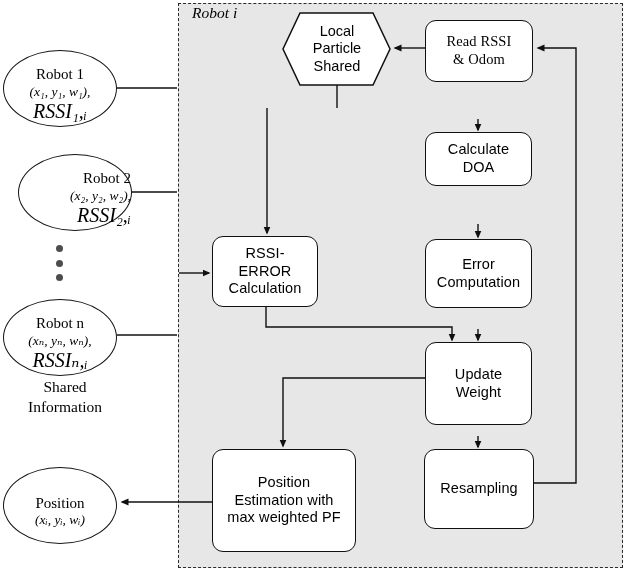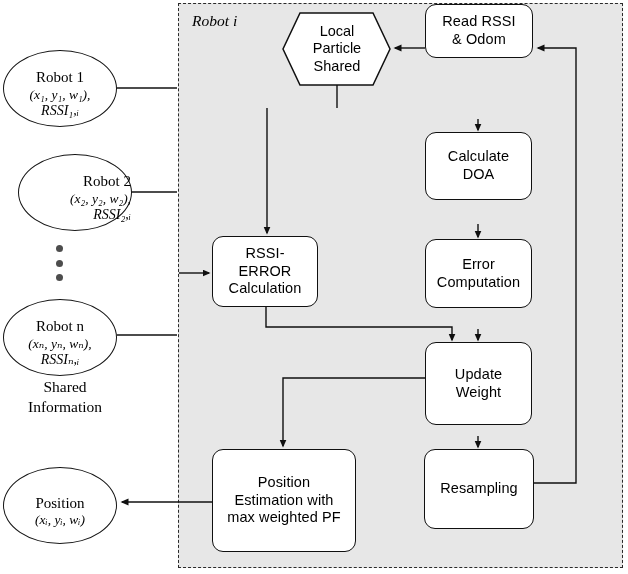--- a/index.html
+++ b/index.html
@@ -6,21 +6,21 @@
   #canvas{
     position:relative;width:628px;height:574px;background:#ffffff;
     font-family:"Liberation Sans",sans-serif;color:#000;overflow:hidden;
   }
   
   #panel{
     position:absolute;left:178px;top:3px;width:445px;height:565px;
     background:#e7e7e7;border:1.5px dashed #2a2a2a;box-sizing:border-box;
   }
   .panel-label{
-    position:absolute;left:192px;top:12px;
+    position:absolute;left:192px;top:4px;
     font-family:"Liberation Serif","DejaVu Serif",serif;
     font-style:italic;font-size:15.5px;z-index:3;
   }
   
   svg.wires{position:absolute;left:0;top:0;z-index:1;}
   
   .node{
     position:absolute;background:#ffffff;border:1.5px solid #101010;
     border-radius:11px;box-sizing:border-box;z-index:2;
     display:flex;align-items:center;justify-content:center;
@@ -33,21 +33,21 @@
   }
   
   .ellipse{
     position:absolute;width:114px;height:77px;background:#ffffff;
     border:1.4px solid #151515;border-radius:50%;box-sizing:border-box;z-index:2;
     display:flex;flex-direction:column;align-items:center;justify-content:center;
     font-family:"Liberation Serif","DejaVu Serif",serif;line-height:1.18;
   }
   .ellipse .e-title{font-size:15px;margin-top:12px;}
   .ellipse .e-state{font-size:13.5px;font-style:italic;}
-  .ellipse .e-rssi{font-size:14px;font-style:italic;}
+  .ellipse .e-rssi{font-size:20px;font-style:italic;}
   .shared-label{
     position:absolute;left:9px;top:377px;width:112px;text-align:center;z-index:2;
     font-family:"Liberation Serif","DejaVu Serif",serif;font-size:15.5px;
     line-height:1.3;white-space:pre-line;
   }
   .dot{position:absolute;width:7px;height:7px;border-radius:50%;background:#4d4d4d;z-index:2;}
 </style>
 </head>
 <body>
 
@@ -90,23 +90,23 @@
       <path d="M212 502 H122" marker-end="url(#arr)"></path>
 
       <polygon points="300,13 373,13 390,49 373,85 300,85 283,49" fill="#ffffff" stroke-width="1.5"></polygon>
     </g>
   </svg>
 
   <div class="hex-label" style="left:293px;top:16px;width:88px;height:66px;">Local
 Particle
 Shared</div>
 
-  <div class="node" style="left:425px;top:4px;width:108px;height:54px;">Read RSSI
+  <div class="node" style="left:425px;top:20px;width:108px;height:62px;font-family:Liberation Serif, serif;">Read RSSI
 &amp; Odom</div>
-  <div class="node" style="left:425px;top:132px;width:107px;height:68px;">Calculate
+  <div class="node" style="left:425px;top:132px;width:107px;height:54px;">Calculate
 DOA</div>
   <div class="node" style="left:425px;top:239px;width:107px;height:69px;">Error
 Computation</div>
   <div class="node" style="left:425px;top:342px;width:107px;height:83px;">Update
 Weight</div>
   <div class="node" style="left:424px;top:449px;width:110px;height:80px;">Resampling</div>
 
   <div class="node" style="left:212px;top:236px;width:106px;height:71px;">RSSI-
 ERROR
 Calculation</div>

